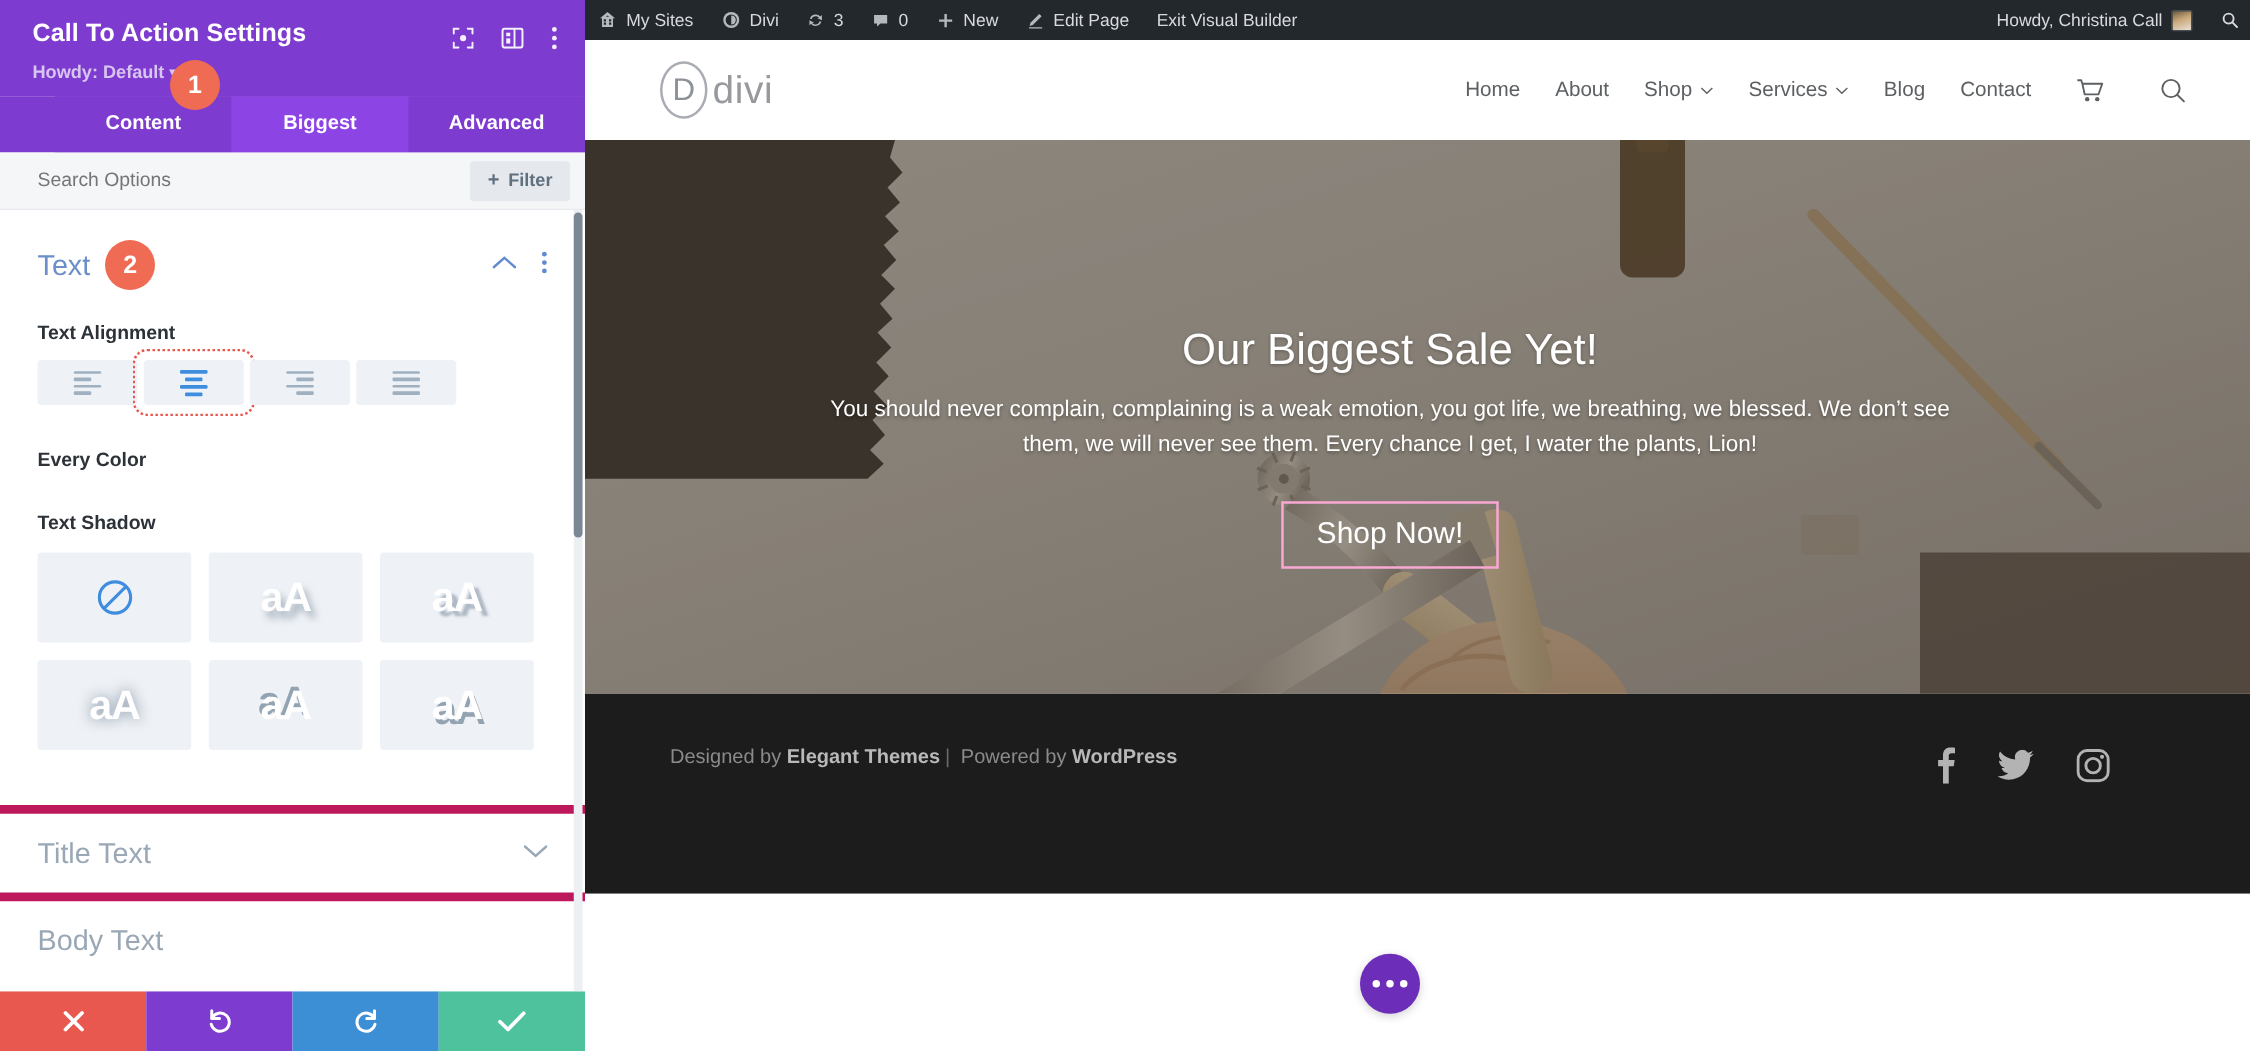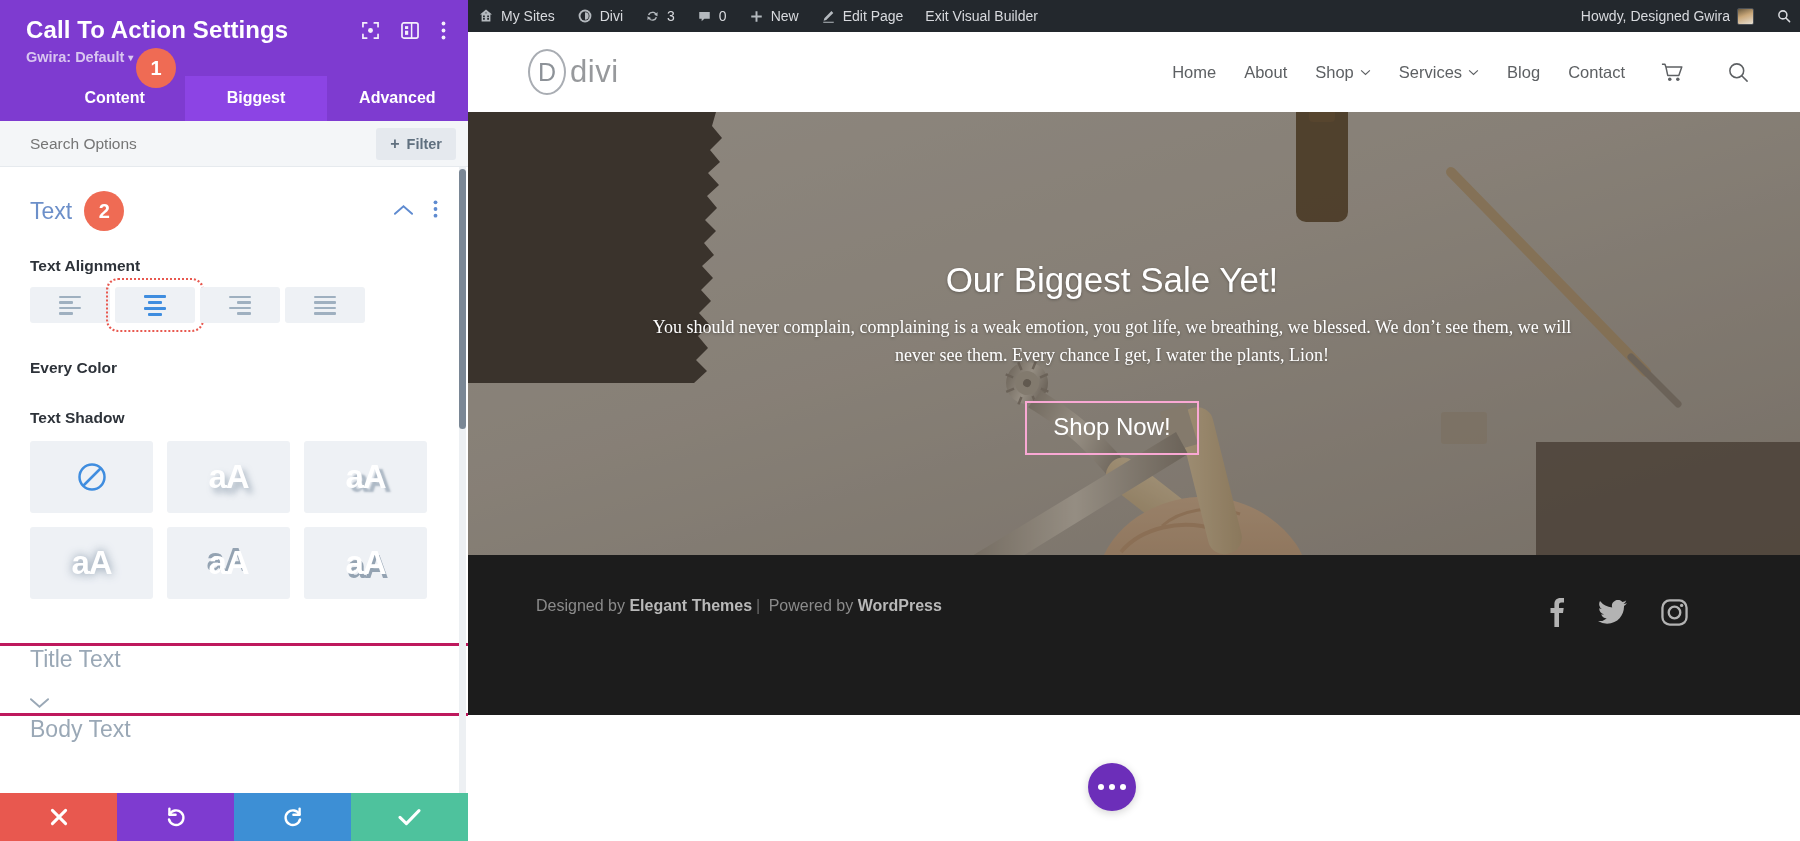--- a/index.html
+++ b/index.html
@@ -18,21 +18,21 @@
     display: flex; flex-direction: column;
     z-index: 40;
   }
   .panel-header {
     background: #7e3bd0; color: #fff;
     padding: 16px 22px 10px 26px;
     position: relative;
   }
   .panel-header-top { display: flex; align-items: flex-start; }
   .panel-title {
-    font-size: 24px; font-weight: bold; letter-spacing: .1px;
+    font-size: 20px; font-weight: bold; letter-spacing: .1px;
     flex: 1; line-height: 1.15; color: #fff;
   }
   .panel-header-icons { display: flex; align-items: center; gap: 22px; padding-top: 5px; }
   .hicon { opacity: .92; cursor: pointer; display: block; }
   .panel-preset {
     font-size: 14.5px; font-weight: bold; color: #d9c6f0;
     margin-top: 5px; display: inline-block; cursor: pointer;
   }
   .panel-preset .caret { font-size: 10px; position: relative; top: -1px; }
 
@@ -137,23 +137,23 @@
     font-family: "Liberation Sans", sans-serif;
   }
   .sh1 { text-shadow: 4px 5px 6px rgba(110,130,150,.55); }
   .sh2 { text-shadow: 5px 4px 2px rgba(110,130,150,.5); }
   .sh3 { text-shadow: 0 0 10px rgba(110,130,150,.85); }
   .sh4 { color: #fff; text-shadow: -2px -3px 0 rgba(110,130,150,.7); }
   .sh5 { color: #fff; text-shadow: 2px 4px 0 rgba(110,130,150,.7); }
   .no-icon { width: 30px; height: 30px; }
 
   .collapsed-section {
-    border-top: 3px solid #be185d;
+    border-top: 7px solid #be185d;
     height: 70px; padding: 0 30px;
-    display: flex; align-items: flex-start; cursor: pointer; flex-direction: column;
+    display: flex; align-items: center; cursor: pointer;
   }
   .collapsed-title { flex: 1; font-size: 23px; color: #9aa8b6; }
   .chev-down { color: #9aa8b6; }
 
   .action-bar { display: flex; height: 48px; width: 468px; }
   .action-btn {
     flex: 1; display: flex; align-items: center; justify-content: center;
     cursor: pointer; border: none;
   }
   .ab-discard { background: #e8584f; }
@@ -217,21 +217,21 @@
     height: 100%; display: flex; flex-direction: column;
     align-items: center; justify-content: center;
     padding: 0 100px; text-align: center; margin-top: 24px;
   }
   .hero-title {
     font-size: 35px; color: #fff; font-weight: normal;
     margin-bottom: 14px; text-shadow: 0 1px 3px rgba(0,0,0,.3);
   }
   .hero-body {
     font-size: 18px; color: #fff; line-height: 1.55;
-    max-width: 925px; text-shadow: 0 1px 3px rgba(0,0,0,.35); font-family: Liberation Serif, serif;
+    max-width: 925px; text-shadow: 0 1px 3px rgba(0,0,0,.35);
   }
   .hero-btn {
     margin-top: 32px; display: inline-block;
     border: 2px solid #f9a8d4; color: #fff; background: transparent;
     font-size: 24px; padding: 12px 26px 14px; cursor: pointer;
     font-family: inherit; line-height: 1;
   }
 
   .site-footer {
     height: 160px; background: #1c1c1c;
@@ -306,21 +306,21 @@
         <svg width="15" height="15" viewBox="0 0 20 20">
           <path d="M13.9 2.8 16.4 5.3 7 14.7l-3.5 1 1-3.5 9.4-9.4zM3 17h14v1.3H3V17z" fill="#b4b9be"></path>
         </svg>
         <span>Edit Page</span>
       </div>
       <div class="wp-item">
         <span>Exit Visual Builder</span>
       </div>
       <div class="wp-spacer"></div>
       <div class="wp-item">
-        <span>Howdy, Designed Gwira</span>
+        <span>Howdy, Christina Call</span>
         <span class="wp-avatar"></span>
       </div>
       <div class="wp-item" style="padding-right:16px;">
         <svg width="16" height="16" viewBox="0 0 20 20">
           <circle cx="8.6" cy="8.6" r="5" fill="none" stroke="#d8dade" stroke-width="1.9"></circle>
           <path d="M12.4 12.4 17 17" stroke="#d8dade" stroke-width="1.9" stroke-linecap="round"></path>
         </svg>
       </div>
     </div>
 
@@ -493,21 +493,21 @@
           <span class="hicon">
             <svg width="5" height="19" viewBox="0 0 5 19">
               <circle cx="2.5" cy="2.5" r="1.9" fill="#fff"></circle>
               <circle cx="2.5" cy="9.5" r="1.9" fill="#fff"></circle>
               <circle cx="2.5" cy="16.5" r="1.9" fill="#fff"></circle>
             </svg>
           </span>
         </div>
       </div>
       <div class="panel-preset">
-        <span>Gwira: Default</span>
+        <span>Howdy: Default</span>
         <span class="caret">▾</span>
       </div>
       <div class="badge" style="left:136px; top:48px;">1</div>
     </div>
 
     <div class="panel-tabs">
       <div class="panel-tab">Content</div>
       <div class="panel-tab active">Biggest</div>
       <div class="panel-tab">Advanced</div>
     </div>

